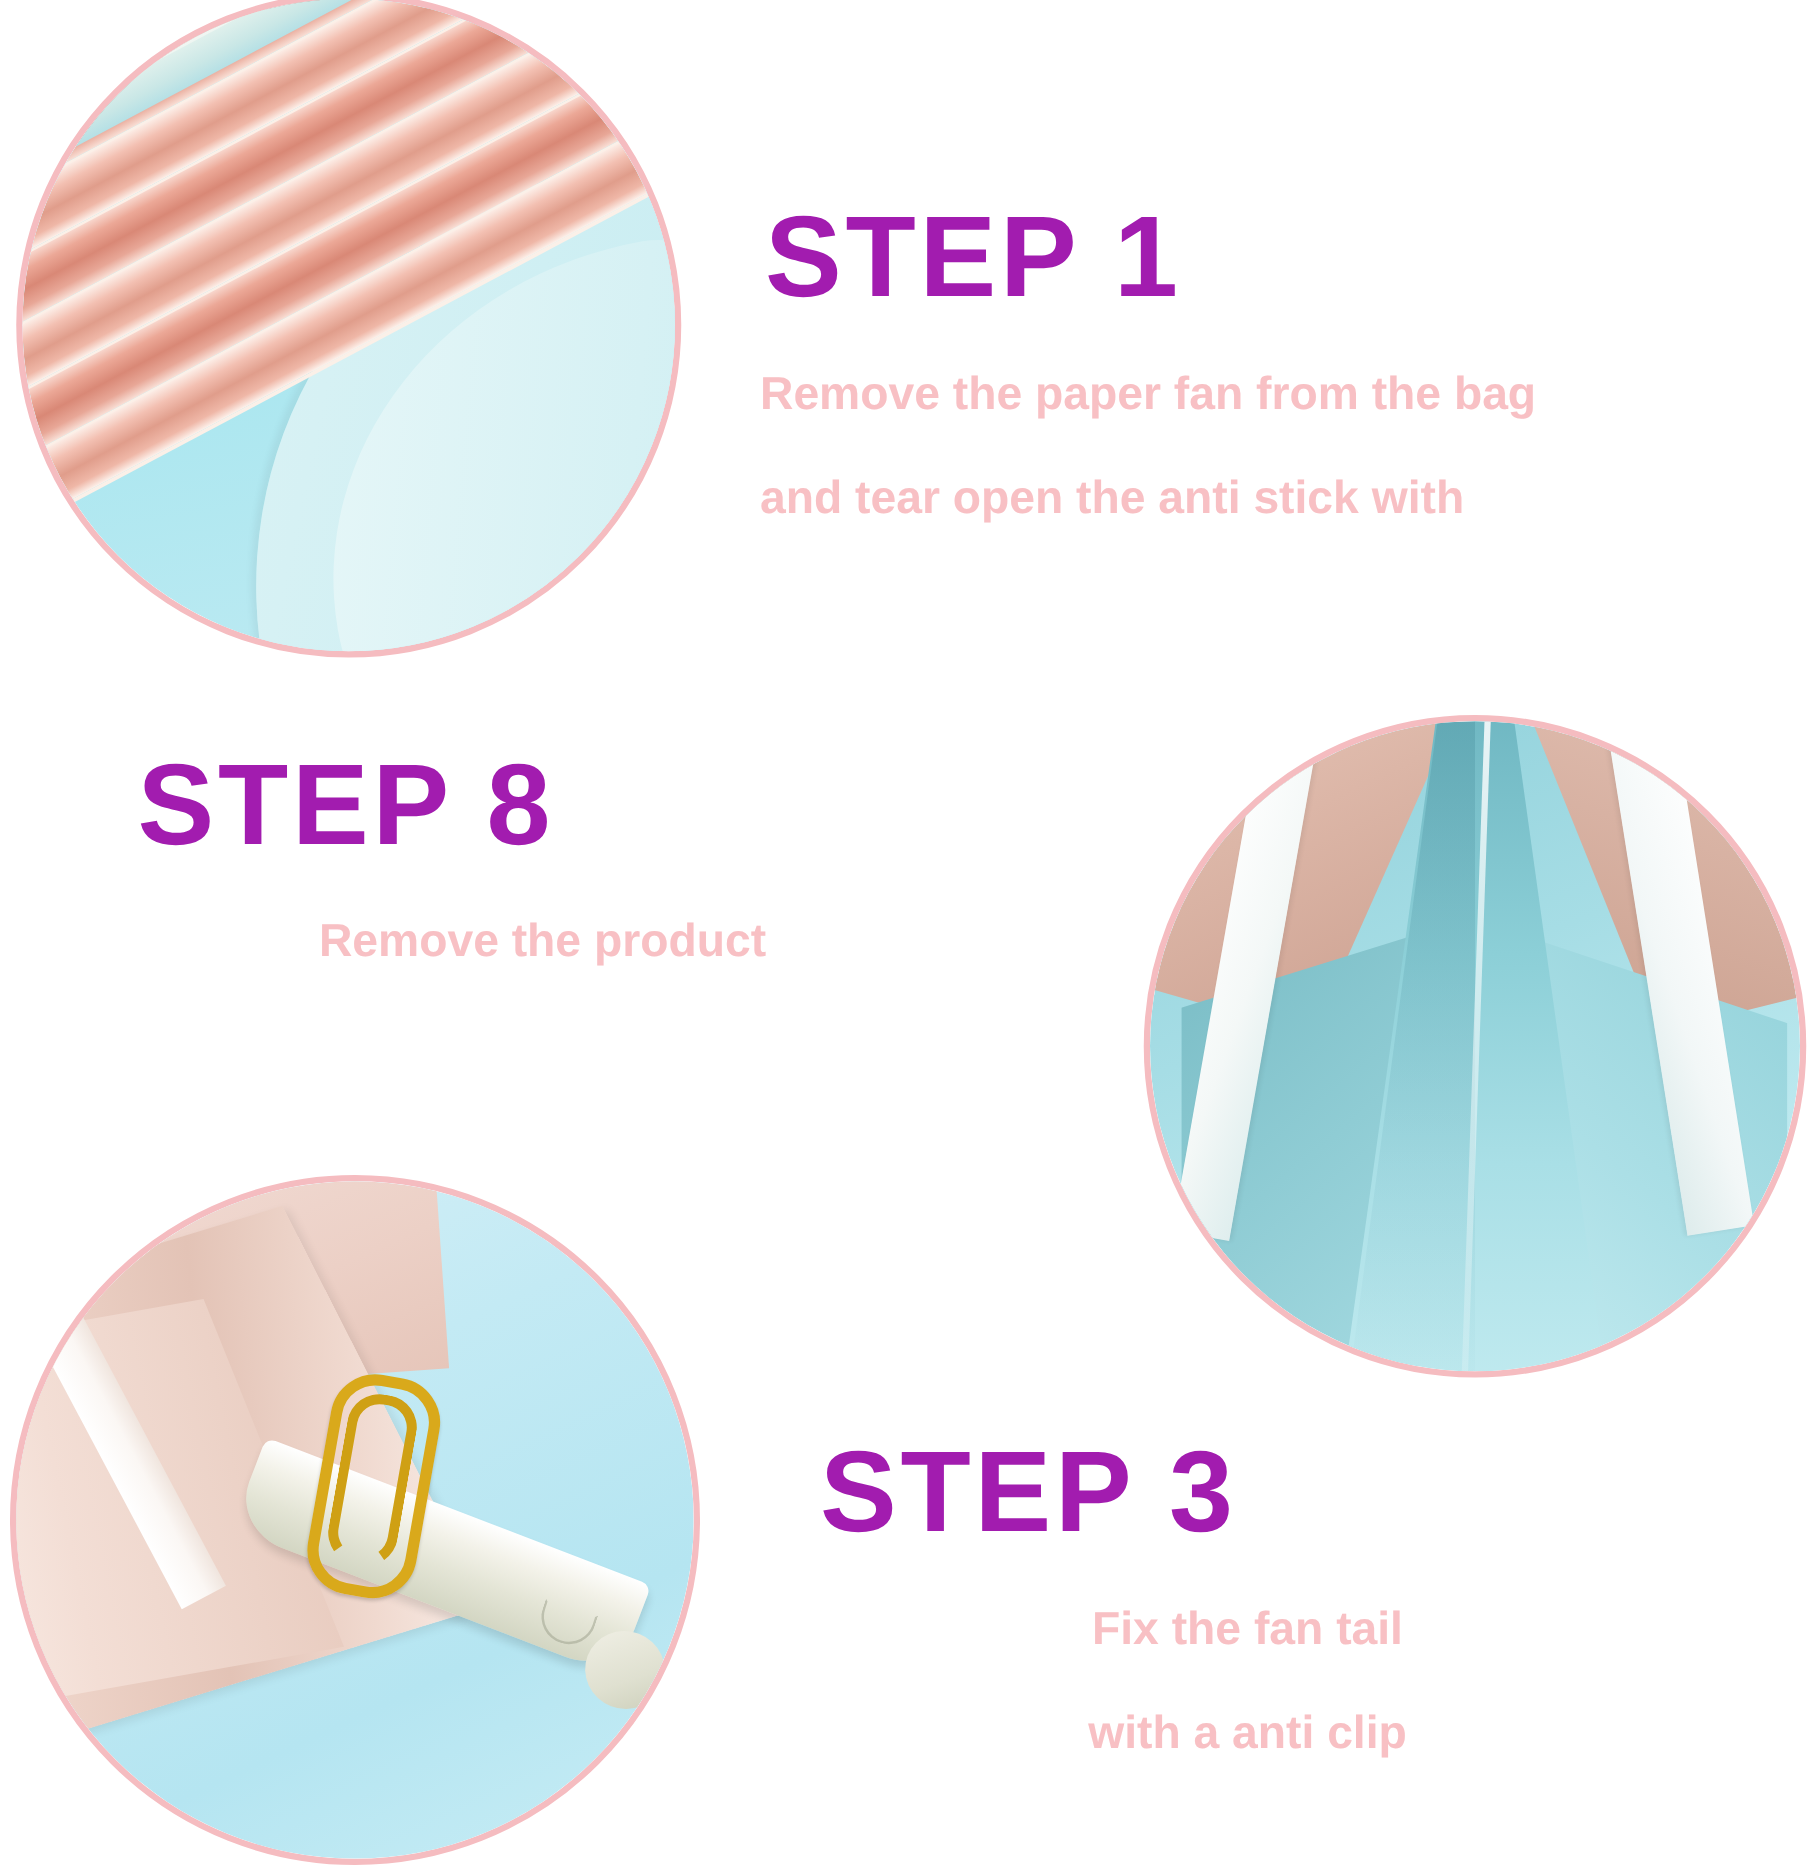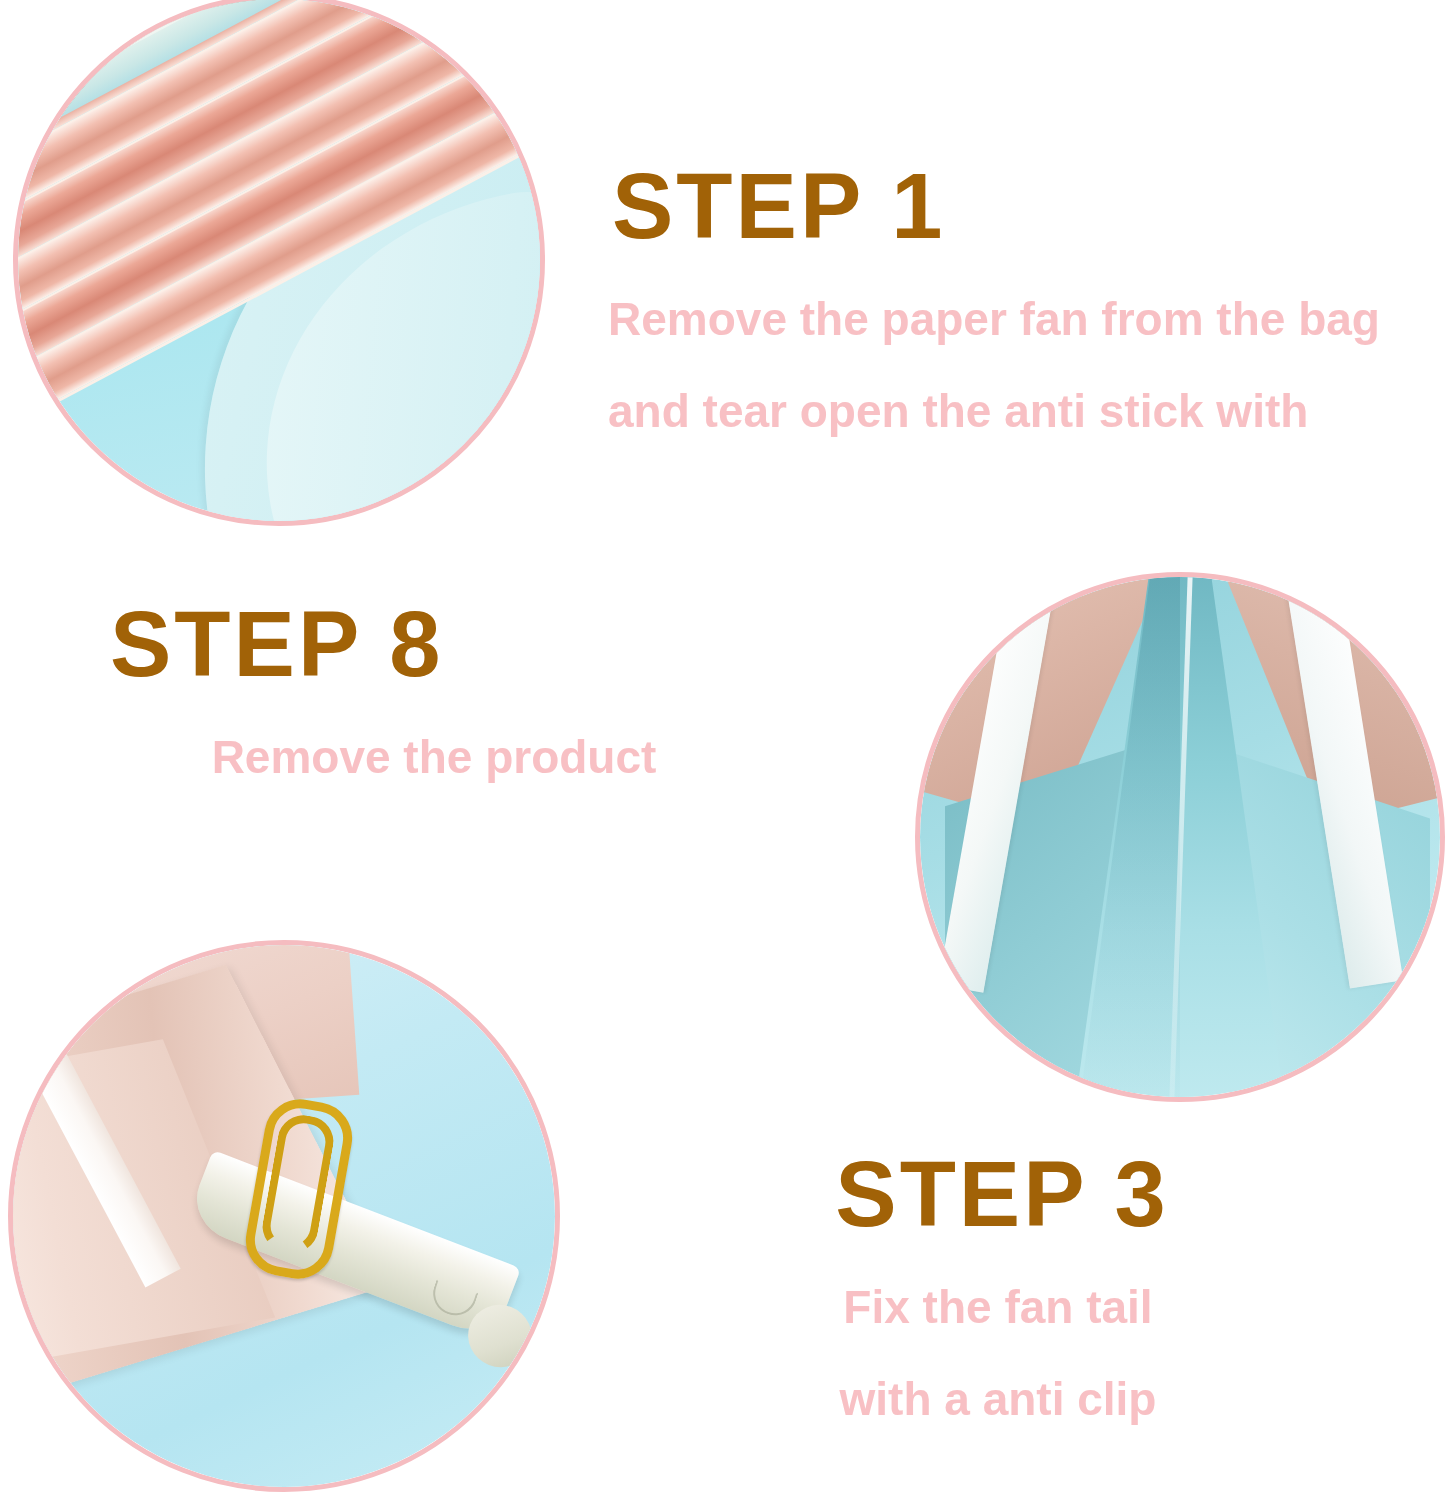--- a/index.html
+++ b/index.html
@@ -252,43 +252,43 @@
     border-bottom-color: transparent;
     transform: rotate(10deg);
   }
 
   
   .step-block { position: absolute; }
   .step-title {
     font-size: 92px;
     font-weight: 700;
     letter-spacing: 3px;
-    color: #a16207;
+    color: #a21caf;
     line-height: 1;
     margin: 0 0 44px 0;
     white-space: nowrap;
   }
   .step-line {
-    font-size: 46px;
+    font-size: 37px;
     font-weight: 600;
     color: #f8c0c4;
     line-height: 1.0;
     margin: 0 0 46px 0;
     white-space: nowrap;
   }
   .step-line.last { margin-bottom: 0; }
 
   #step1-block { left: 608px; top: 160px; text-align: left; }
   #step1-block .step-title { margin-left: 4px; }
 
   #step2-block { left: 104px; top: 598px; text-align: center; width: 660px; }
   #step2-block .step-title { text-align: left; margin-left: 6px; }
 
   #step3-block { left: 648px; top: 1148px; text-align: center; width: 700px; }
-  #step3-block .step-title { text-align: center; margin-left: 8px; }
+  #step3-block .step-title { text-align: left; margin-left: 8px; }
 </style>
 </head>
 <body>
 
 <div class="photo-circle" id="circle-step1">
   <div class="photo-inner">
     <div class="c1-bg"></div>
     <div class="c1-curvesheet"></div>
     <div class="c1-curvesheet2"></div>
     <div class="c1-fan">

